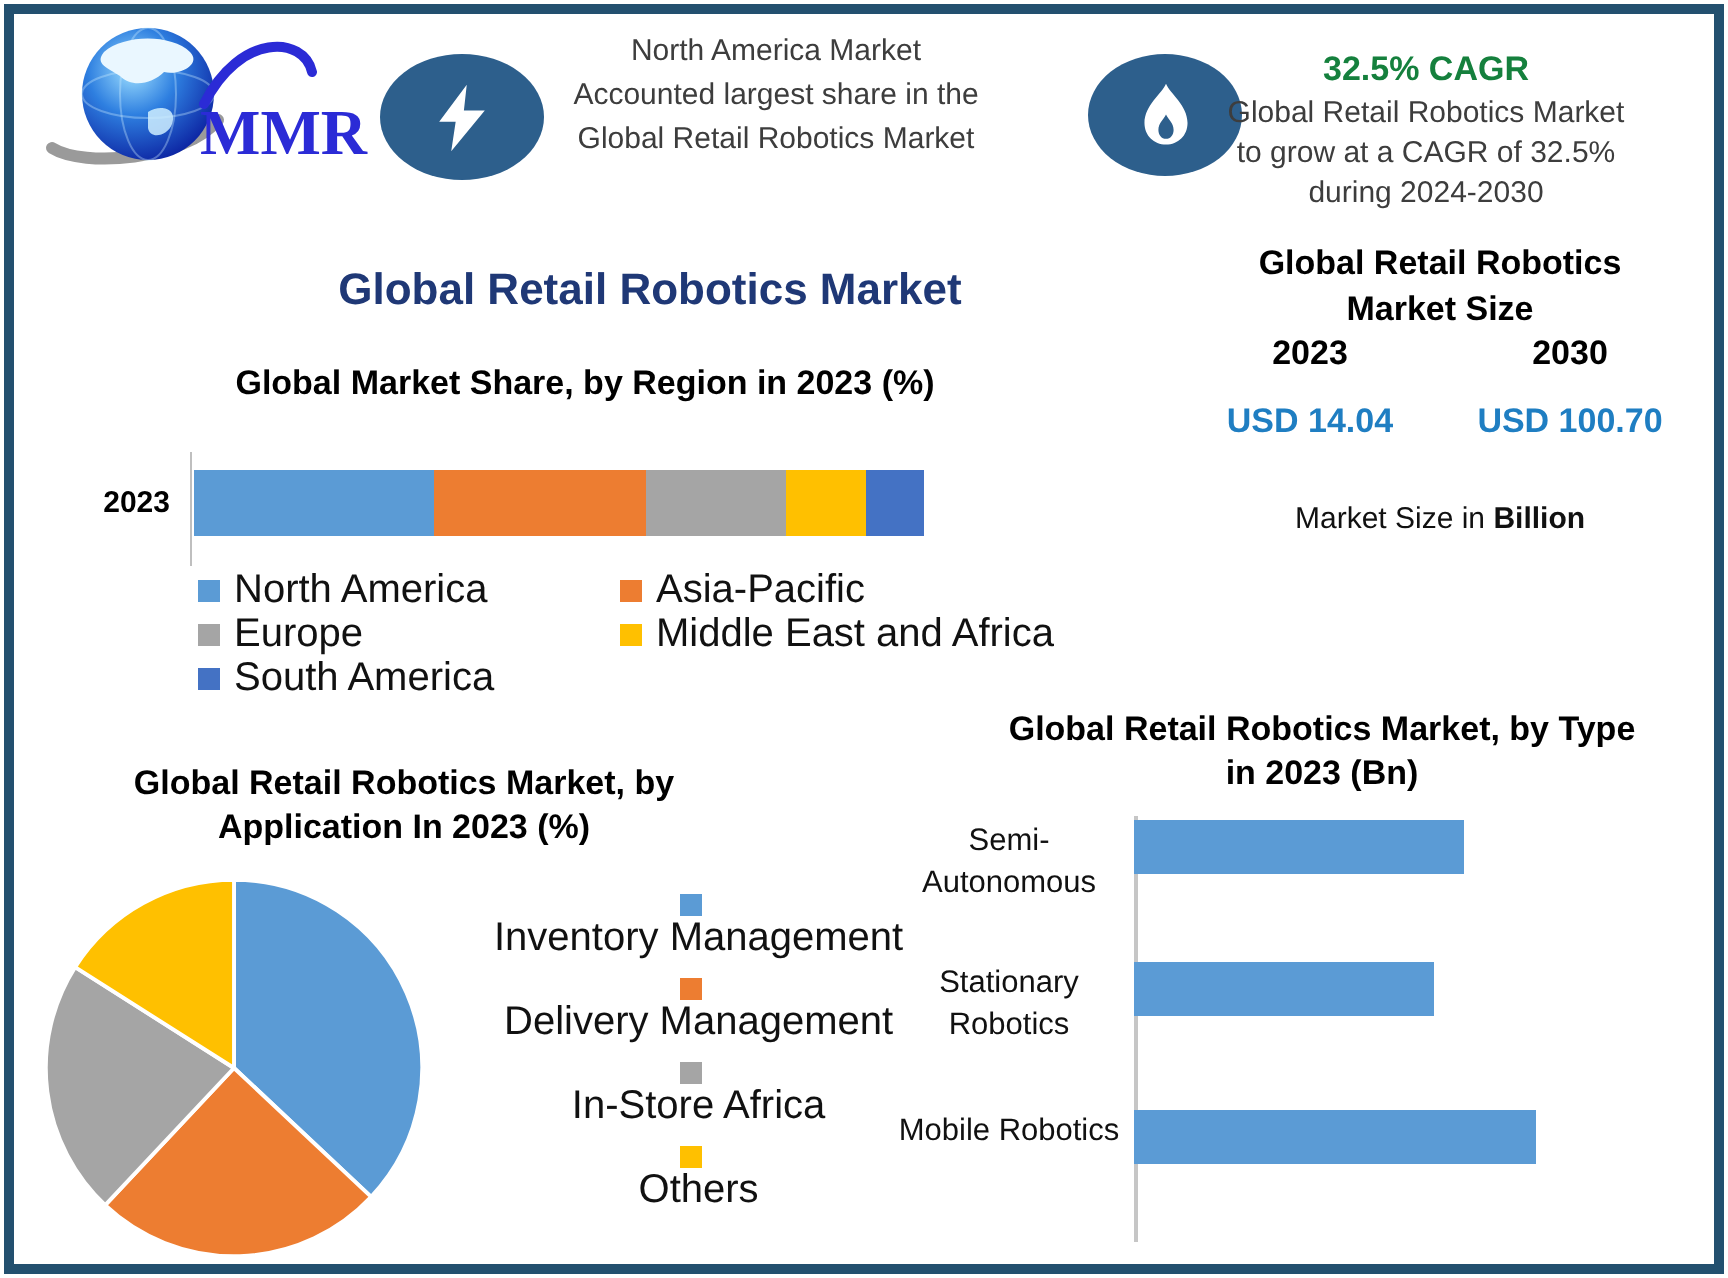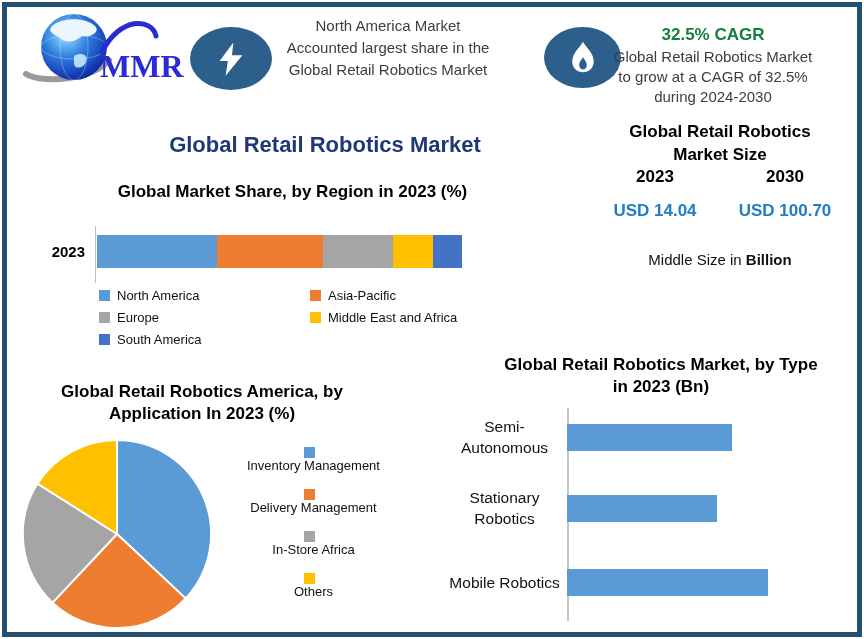--- a/index.html
+++ b/index.html
@@ -35,21 +35,21 @@
   
   .region-title { left:55px; top:182px; width:475px; text-align:center;
     font-size:17px; font-weight:bold; color:#000; }
   .region-cat { left:25px; top:243px; width:60px; text-align:right;
     font-size:15px; font-weight:bold; }
   .region-axis { left:95px; top:226px; width:1px; height:57px; background:#BFBFBF; }
   .region-bar { left:97px; top:235px; width:365px; height:33px; display:flex; }
   .region-bar > div { height:100%; }
   .region-legend { left:99px; top:284px; width:395px; display:grid;
     grid-template-columns:211px 1fr; }
-  .legend-item { display:flex; align-items:center; height:22px; font-size:13px; color:#111; }
+  .legend-item { display:flex; align-items:center; height:22px; font-size:20px; color:#111; }
   .swatch { width:11px; height:11px; margin-right:7px; flex:none; }
   .legend-label { white-space:nowrap; }
 
   
   .ms-panel { left:590px; top:120px; width:260px; }
   .ms-title { text-align:center; font-size:17px; font-weight:bold; line-height:23px; }
   .ms-years { display:flex; margin-top:1px; }
   .ms-years span { width:50%; text-align:center; font-size:17px; font-weight:bold; }
   .ms-values { display:flex; margin-top:14px; }
   .ms-values span { width:50%; text-align:center; font-size:17px; font-weight:bold; color:#1F7EC2; }
@@ -62,21 +62,21 @@
   .pie-svg { left:20px; top:437px; width:194px; height:194px; }
   .pie-legend { left:247px; top:447px; display:flex; flex-direction:column; gap:27px; }
   .pie-legend .legend-item { height:15px;flex-direction:column; }
 
   
   .type-title { left:471px; top:354px; width:380px; text-align:center;
     font-size:17px; font-weight:bold; line-height:22px; }
   .type-plot { left:430px; top:408px; width:400px; height:216px; }
   .type-axis { left:567px; top:408px; width:2px; height:213px; background:#C6C6C6; }
   .hbar-row { position:absolute; left:0; right:0; height:54px;
-    display:flex; align-items:center; }
+    display:flex; }
   .type-plot .hbar-row:nth-child(1) { top:2px; }
   .type-plot .hbar-row:nth-child(2) { top:73px; }
   .type-plot .hbar-row:nth-child(3) { top:147px; }
   .hbar-label { width:137px; padding-left:12px; box-sizing:border-box;
     text-align:center; font-size:15.5px; line-height:21px; color:#111; }
   .hbar-track { width:256px; height:27px; position:relative; }
   .hbar { height:100%; }
 </style>
 </head>
 <body>
@@ -169,26 +169,26 @@
     </div>
     <div class="ms-years">
       <span>2023</span>
       <span>2030</span>
     </div>
     <div class="ms-values">
       <span>USD 14.04</span>
       <span>USD 100.70</span>
     </div>
     <div class="ms-note">
-      <span>Middle Size in </span><span class="bold">Billion</span>
+      <span>Market Size in </span><span class="bold">Billion</span>
     </div>
   </div>
 
   <div class="abs pie-title">
-    <div>Global Retail Robotics America, by</div>
+    <div>Global Retail Robotics Market, by</div>
     <div>Application In 2023 (%)</div>
   </div>
   <svg class="abs pie-svg" viewBox="-100 -100 200 200">
       <path d="M0,0 L0.00,-97.00 A97,97 0 0 1 70.71,66.40 Z" fill="#5B9BD5" stroke="#FFFFFF" stroke-width="2" stroke-linejoin="round">
         <title>Inventory Management: 37%</title>
       </path>
       <path d="M0,0 L70.71,66.40 A97,97 0 0 1 -66.40,70.71 Z" fill="#ED7D31" stroke="#FFFFFF" stroke-width="2" stroke-linejoin="round">
         <title>Delivery Management: 25%</title>
       </path>
       <path d="M0,0 L-66.40,70.71 A97,97 0 0 1 -81.90,-51.98 Z" fill="#A5A5A5" stroke="#FFFFFF" stroke-width="2" stroke-linejoin="round">

